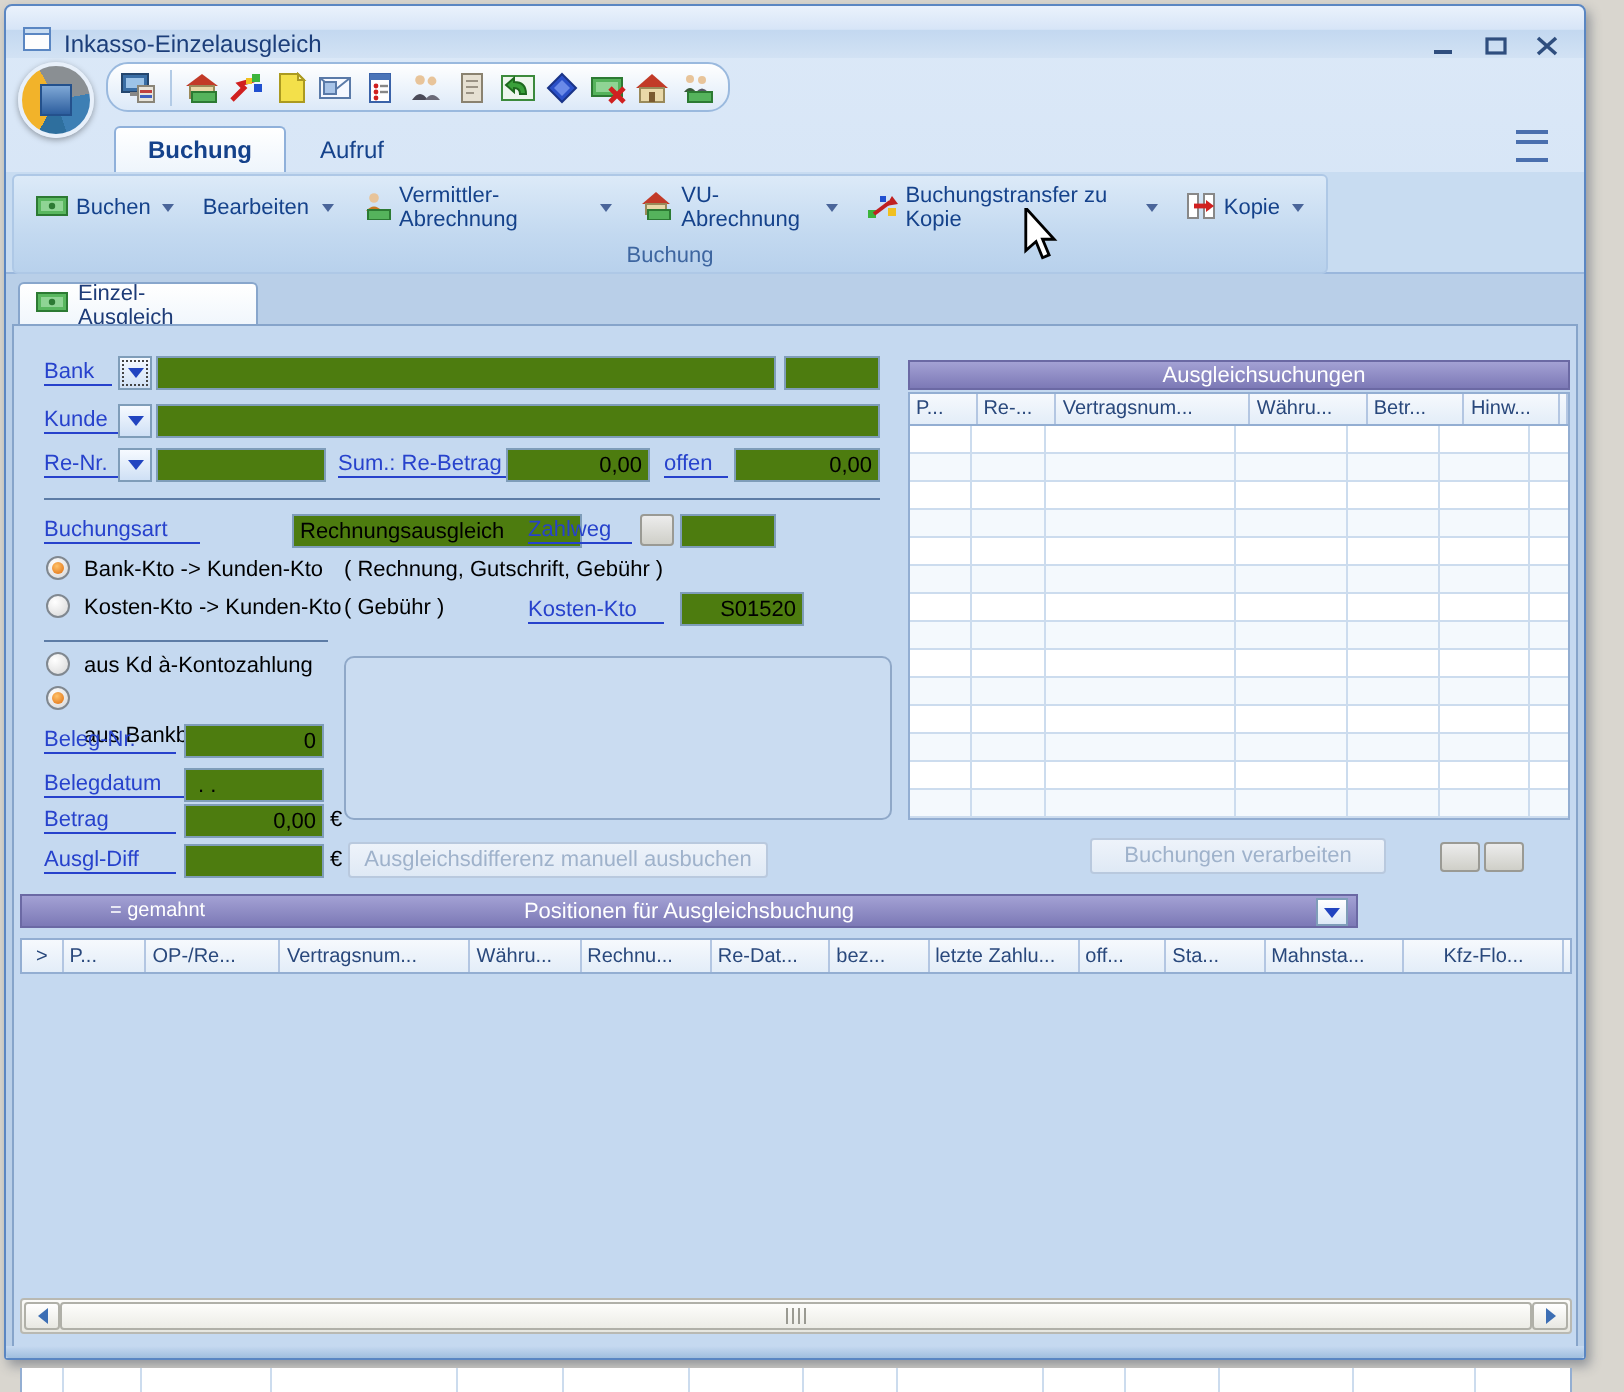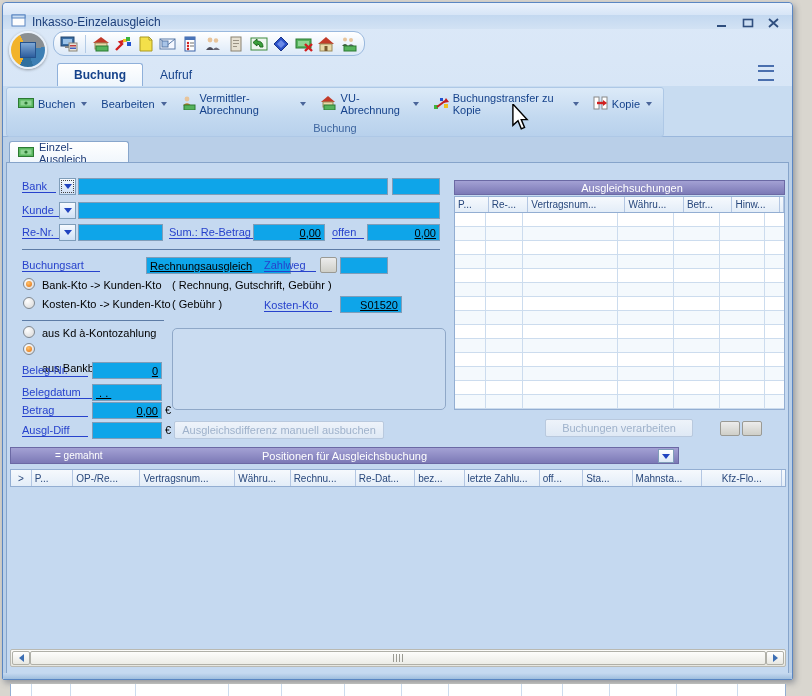--- a/index.html
+++ b/index.html
@@ -49,22 +49,22 @@
   .group-label{position:absolute;left:0;right:0;bottom:2px;text-align:center;color:#3e66a0;font-size:11px;}
   
   .main{left:0;top:134px;right:0;bottom:0;background:#b9cfe8;}
   .page-tab{left:6px;top:4px;width:120px;height:22px;background:linear-gradient(#ffffff,#f0f6fc);
     border:1px solid #88a6cc;border-bottom:none;border-radius:3px 3px 0 0;
     display:flex;align-items:center;gap:5px;padding:0 8px;color:#1e3c78;}
   .panel{left:3px;top:25px;width:783px;height:512px;background:#c5d9f0;border:1px solid #86a4ca;}
   
   .lbl{color:#2742cc;border-bottom:1px solid #2742cc;display:inline-block;height:13px;
     white-space:nowrap;overflow:visible;}
-  .inp{background:#0ea5e9;border:1px solid #7f9db9;height:17px;font:11px "Liberation Sans",sans-serif;
-    padding:0 3px;box-sizing:border-box;color:#000;text-decoration:underline;}
+  .inp{background:#4d7c0f;border:1px solid #7f9db9;height:17px;font:11px "Liberation Sans",sans-serif;
+    padding:0 3px;box-sizing:border-box;color:#000;}
   .num{text-align:right;}
   .combo{width:17px;height:17px;background:linear-gradient(#f6faff,#cfe0f5);
     border:1px solid #7f9db9;display:flex;align-items:center;justify-content:center;}
   .combo .tri{width:0;height:0;border-left:4px solid transparent;border-right:4px solid transparent;
     border-top:5px solid #2144c0;}
   .combo.focus{outline:1px dotted #444;outline-offset:-3px;}
   .radio{width:12px;height:12px;border-radius:50%;border:1px solid #808890;
     background:radial-gradient(circle at 35% 30%,#ffffff,#d6d6d6);display:inline-flex;
     align-items:center;justify-content:center;}
   .radio.sel::after{content:"";width:6px;height:6px;border-radius:50%;

